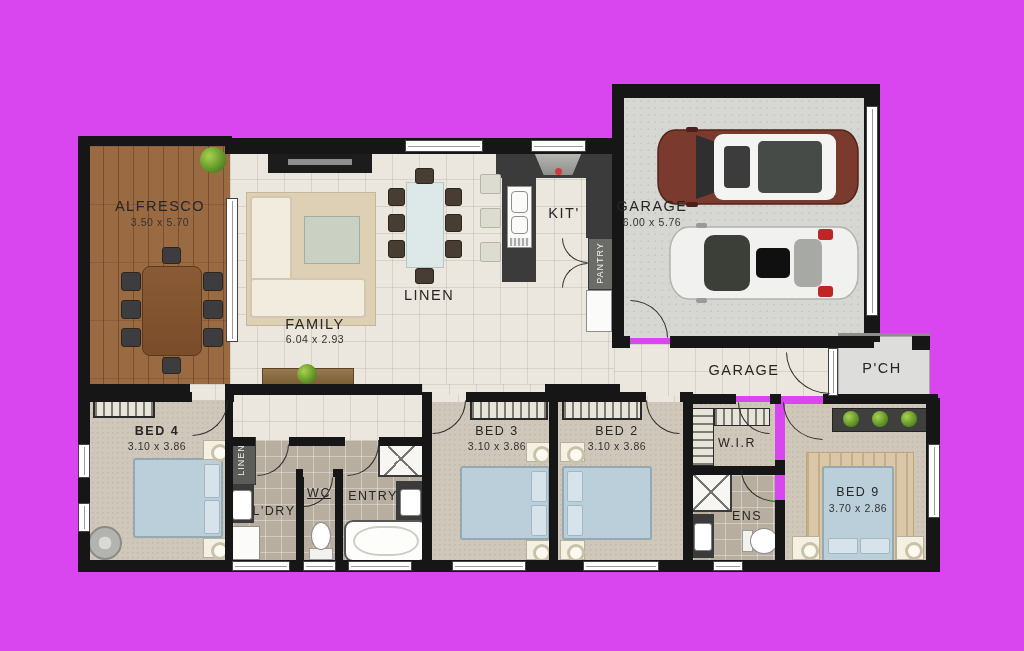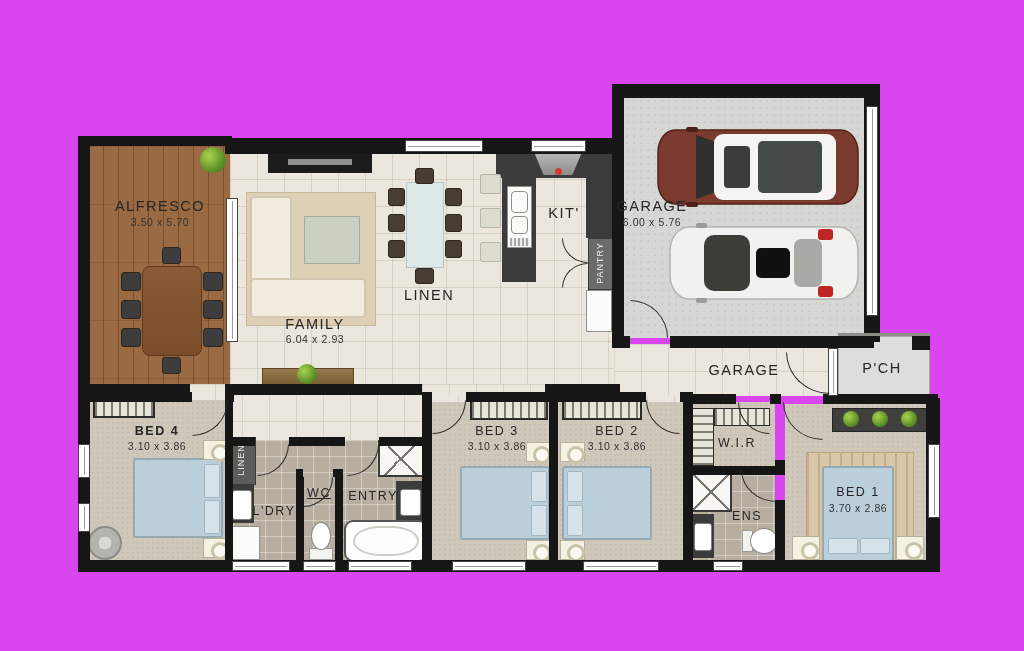--- a/index.html
+++ b/index.html
@@ -319,16 +319,16 @@
   <div class="vlbl" style="left:241px;top:460px;">LINEN</div>
   <div class="lbl small" style="left:274px;top:511px;">L'DRY</div>
   <div class="lbl small" style="left:319px;top:493px;text-decoration:underline;">WC</div>
   <div class="lbl small" style="left:373px;top:496px;">ENTRY</div>
   <div class="lbl small" style="left:497px;top:431px;">BED 3</div>
   <div class="dim" style="left:497px;top:446px;">3.10 x 3.86</div>
   <div class="lbl small" style="left:617px;top:431px;">BED 2</div>
   <div class="dim" style="left:617px;top:446px;">3.10 x 3.86</div>
   <div class="lbl small" style="left:737px;top:443px;">W.I.R</div>
   <div class="lbl small" style="left:747px;top:516px;">ENS</div>
-  <div class="lbl small" style="left:858px;top:492px;">BED 1</div>
+  <div class="lbl small" style="left:858px;top:492px;">BED 9</div>
   <div class="dim" style="left:858px;top:508px;">3.70 x 2.86</div>
 
 </div>
 
 </body></html>

